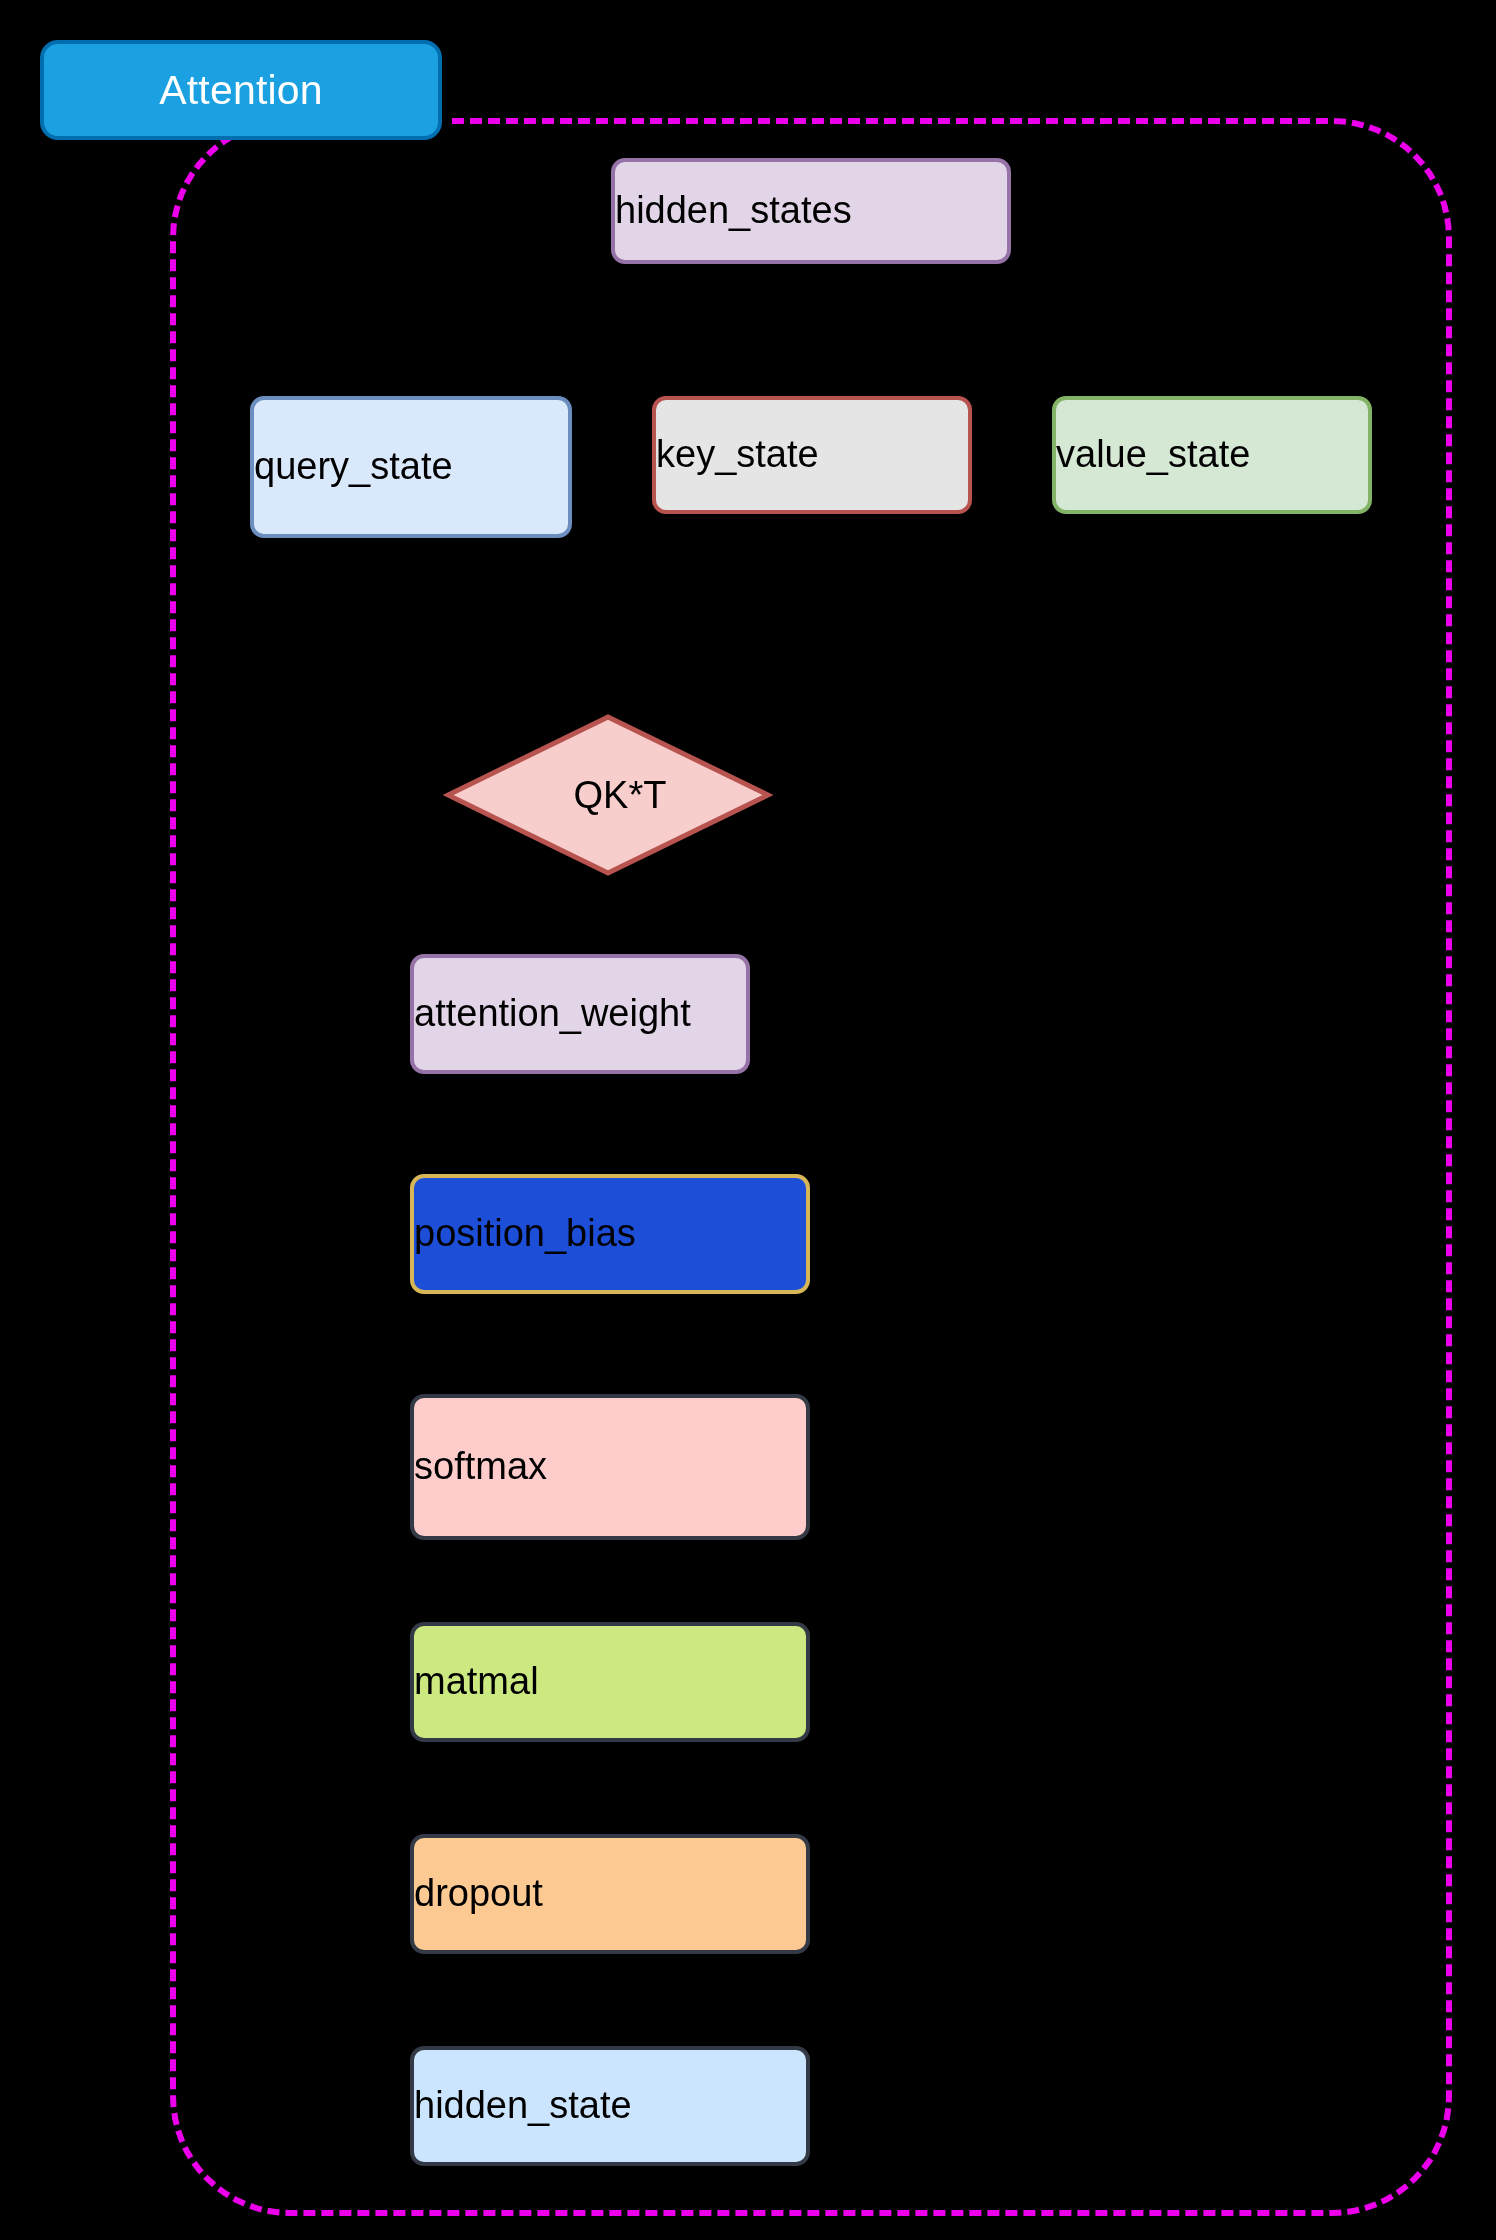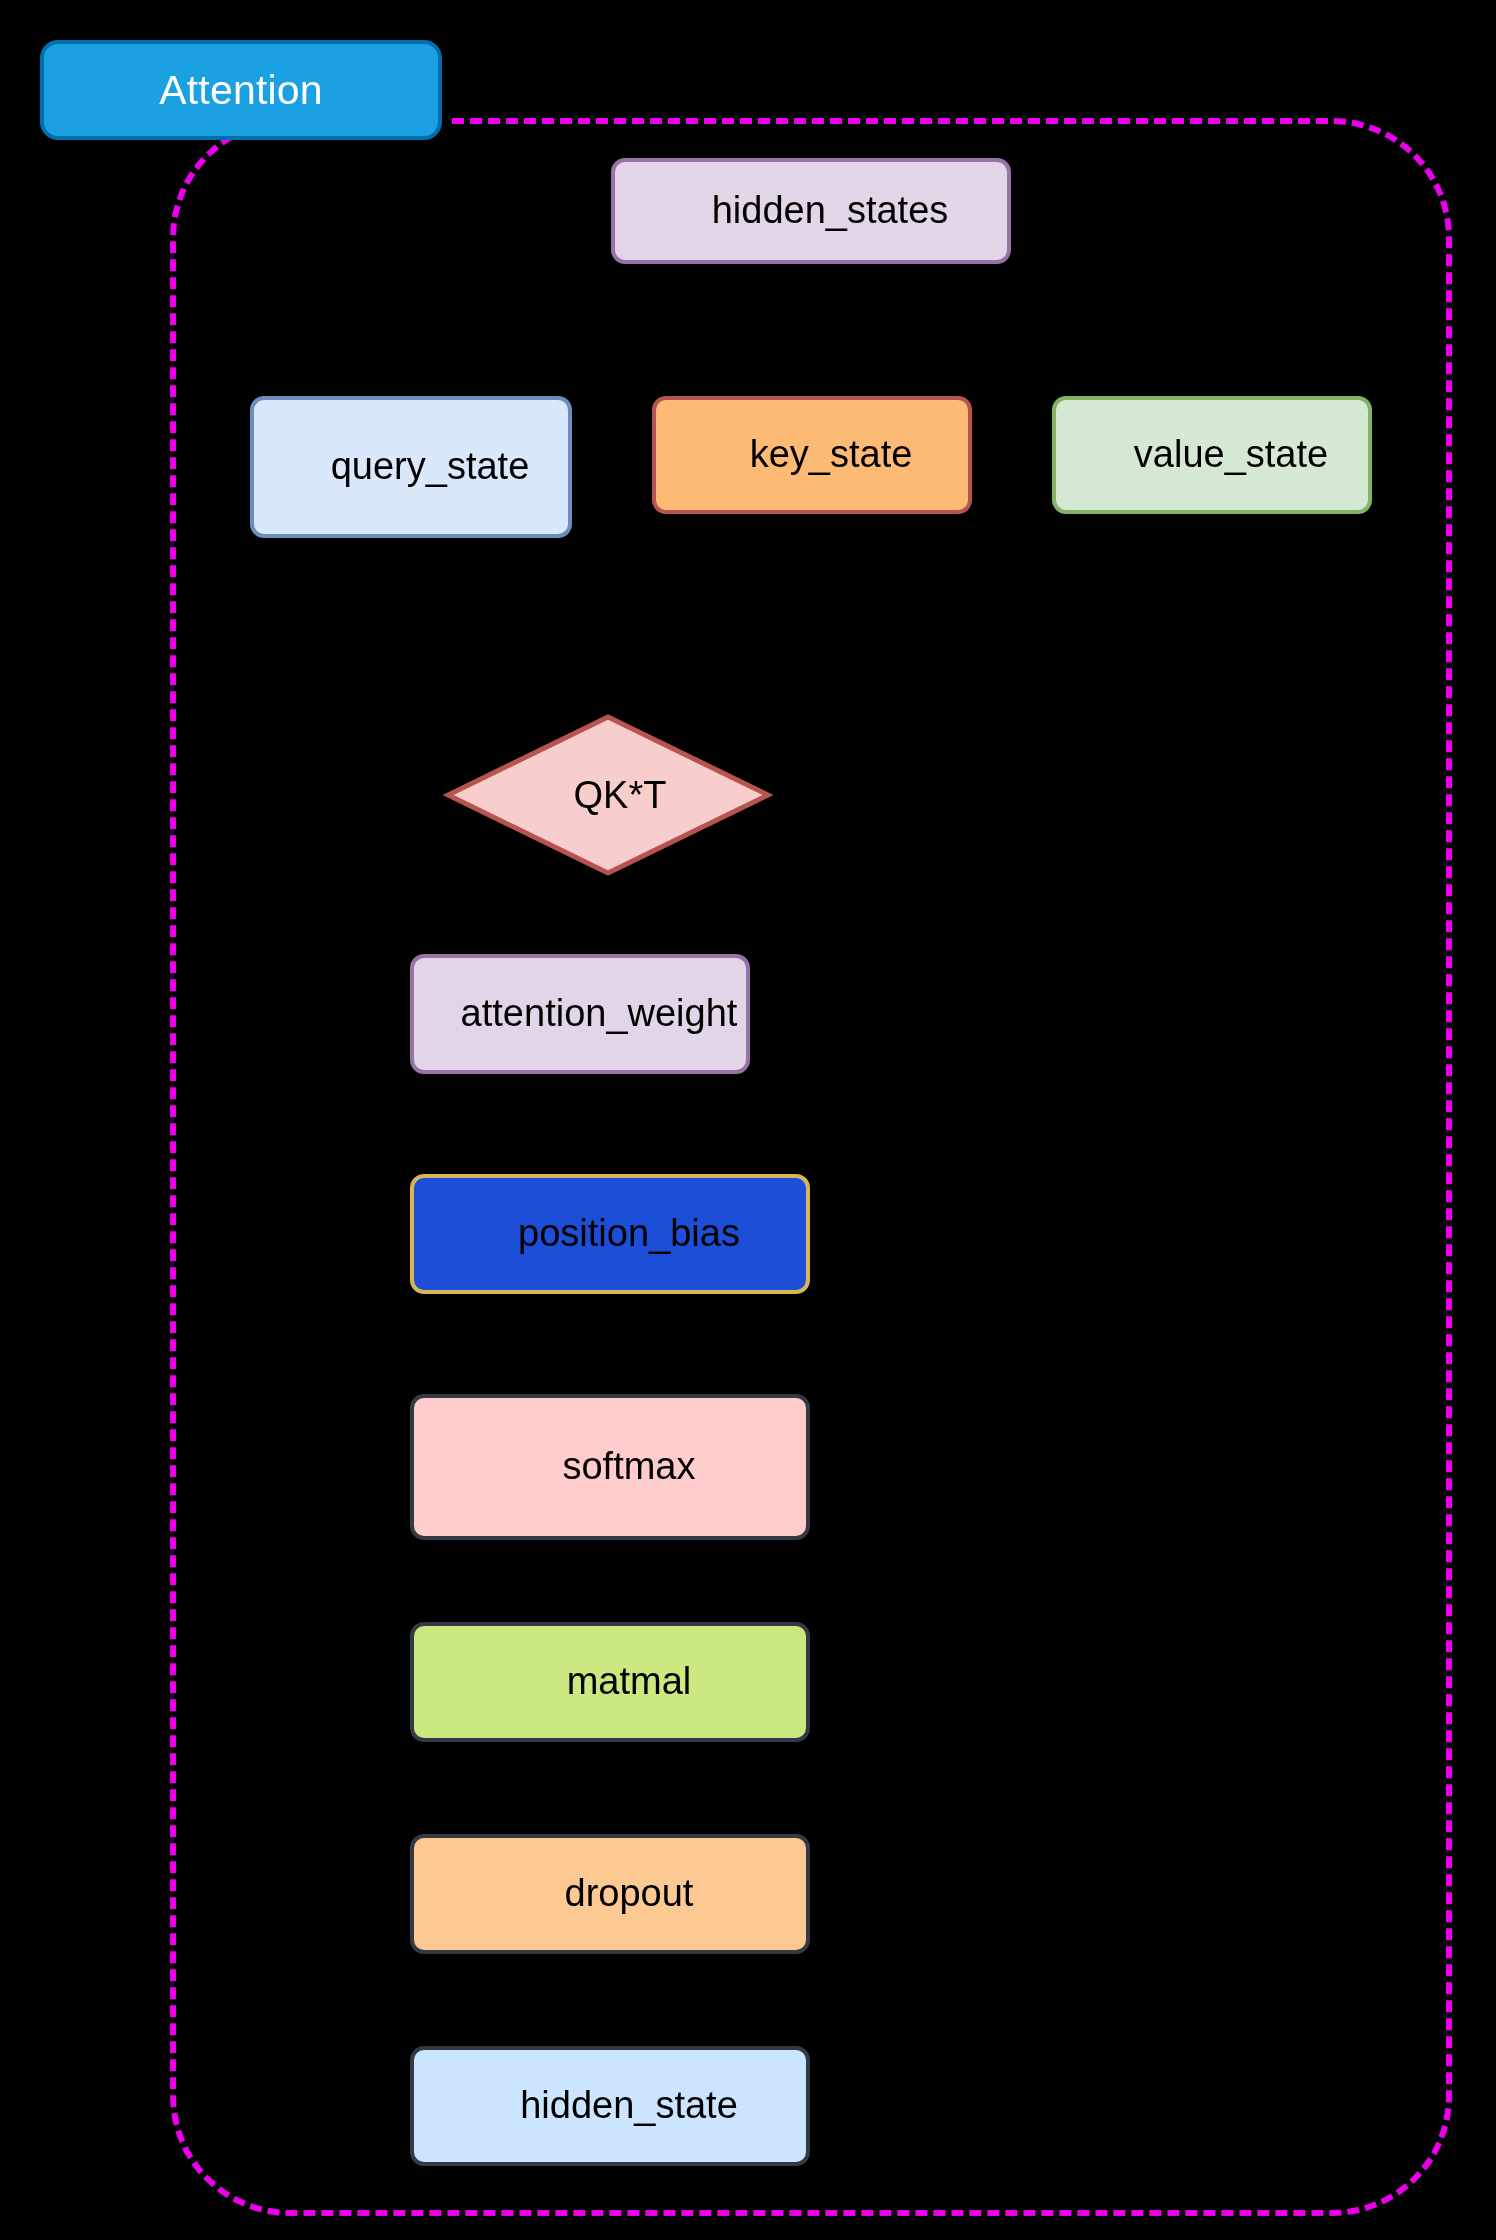--- a/index.html
+++ b/index.html
@@ -65,30 +65,28 @@
     font-size: 41px;
     letter-spacing: 0.2px;
   }
 
   
   .node {
     position: absolute;
     box-sizing: border-box;
     display: flex;
     align-items: center;
-    justify-content: center;
     border-radius: 14px;
     border-width: 4px;
     border-style: solid;
     color: #000000;
     font-size: 38px;
     text-align: center;
     line-height: 1.1;
     white-space: nowrap;
-    padding-left: 38px;
   }
 
   
   .diamond-wrap {
     position: absolute;
     left: 443px;
     top: 712px;
     width: 330px;
     height: 166px;
   }
@@ -120,21 +118,21 @@
   </div>
 
   <div class="node" id="n-hidden_states" style="left: 611px; top: 158px; width: 400px; height: 106px; background: rgb(225, 213, 231); border-color: rgb(150, 115, 166);">
     <span>hidden_states</span>
   </div>
 
   <div class="node" id="n-query_state" style="left: 250px; top: 396px; width: 322px; height: 142px; background: rgb(218, 232, 252); border-color: rgb(108, 142, 191);">
     <span>query_state</span>
   </div>
 
-  <div class="node" id="n-key_state" style="left: 652px; top: 396px; width: 320px; height: 118px; background: #fdba74; border-color: rgb(184, 84, 80);">
+  <div class="node" id="n-key_state" style="left: 652px; top: 396px; width: 320px; height: 118px; background: #e5e5e5; border-color: rgb(184, 84, 80);">
     <span>key_state</span>
   </div>
 
   <div class="node" id="n-value_state" style="left: 1052px; top: 396px; width: 320px; height: 118px; background: rgb(213, 232, 212); border-color: rgb(130, 179, 102);">
     <span>value_state</span>
   </div>
 
   <div class="diamond-wrap" style="left: 443px; top: 712px; width: 330px; height: 166px;">
     <svg width="330" height="166" viewBox="0 0 330 166">
       <polygon id="qkt-poly" points="165,5 325,83 165,161 5,83" fill="#f8cecc" stroke="#b85450" stroke-width="5" stroke-linejoin="miter"></polygon>

